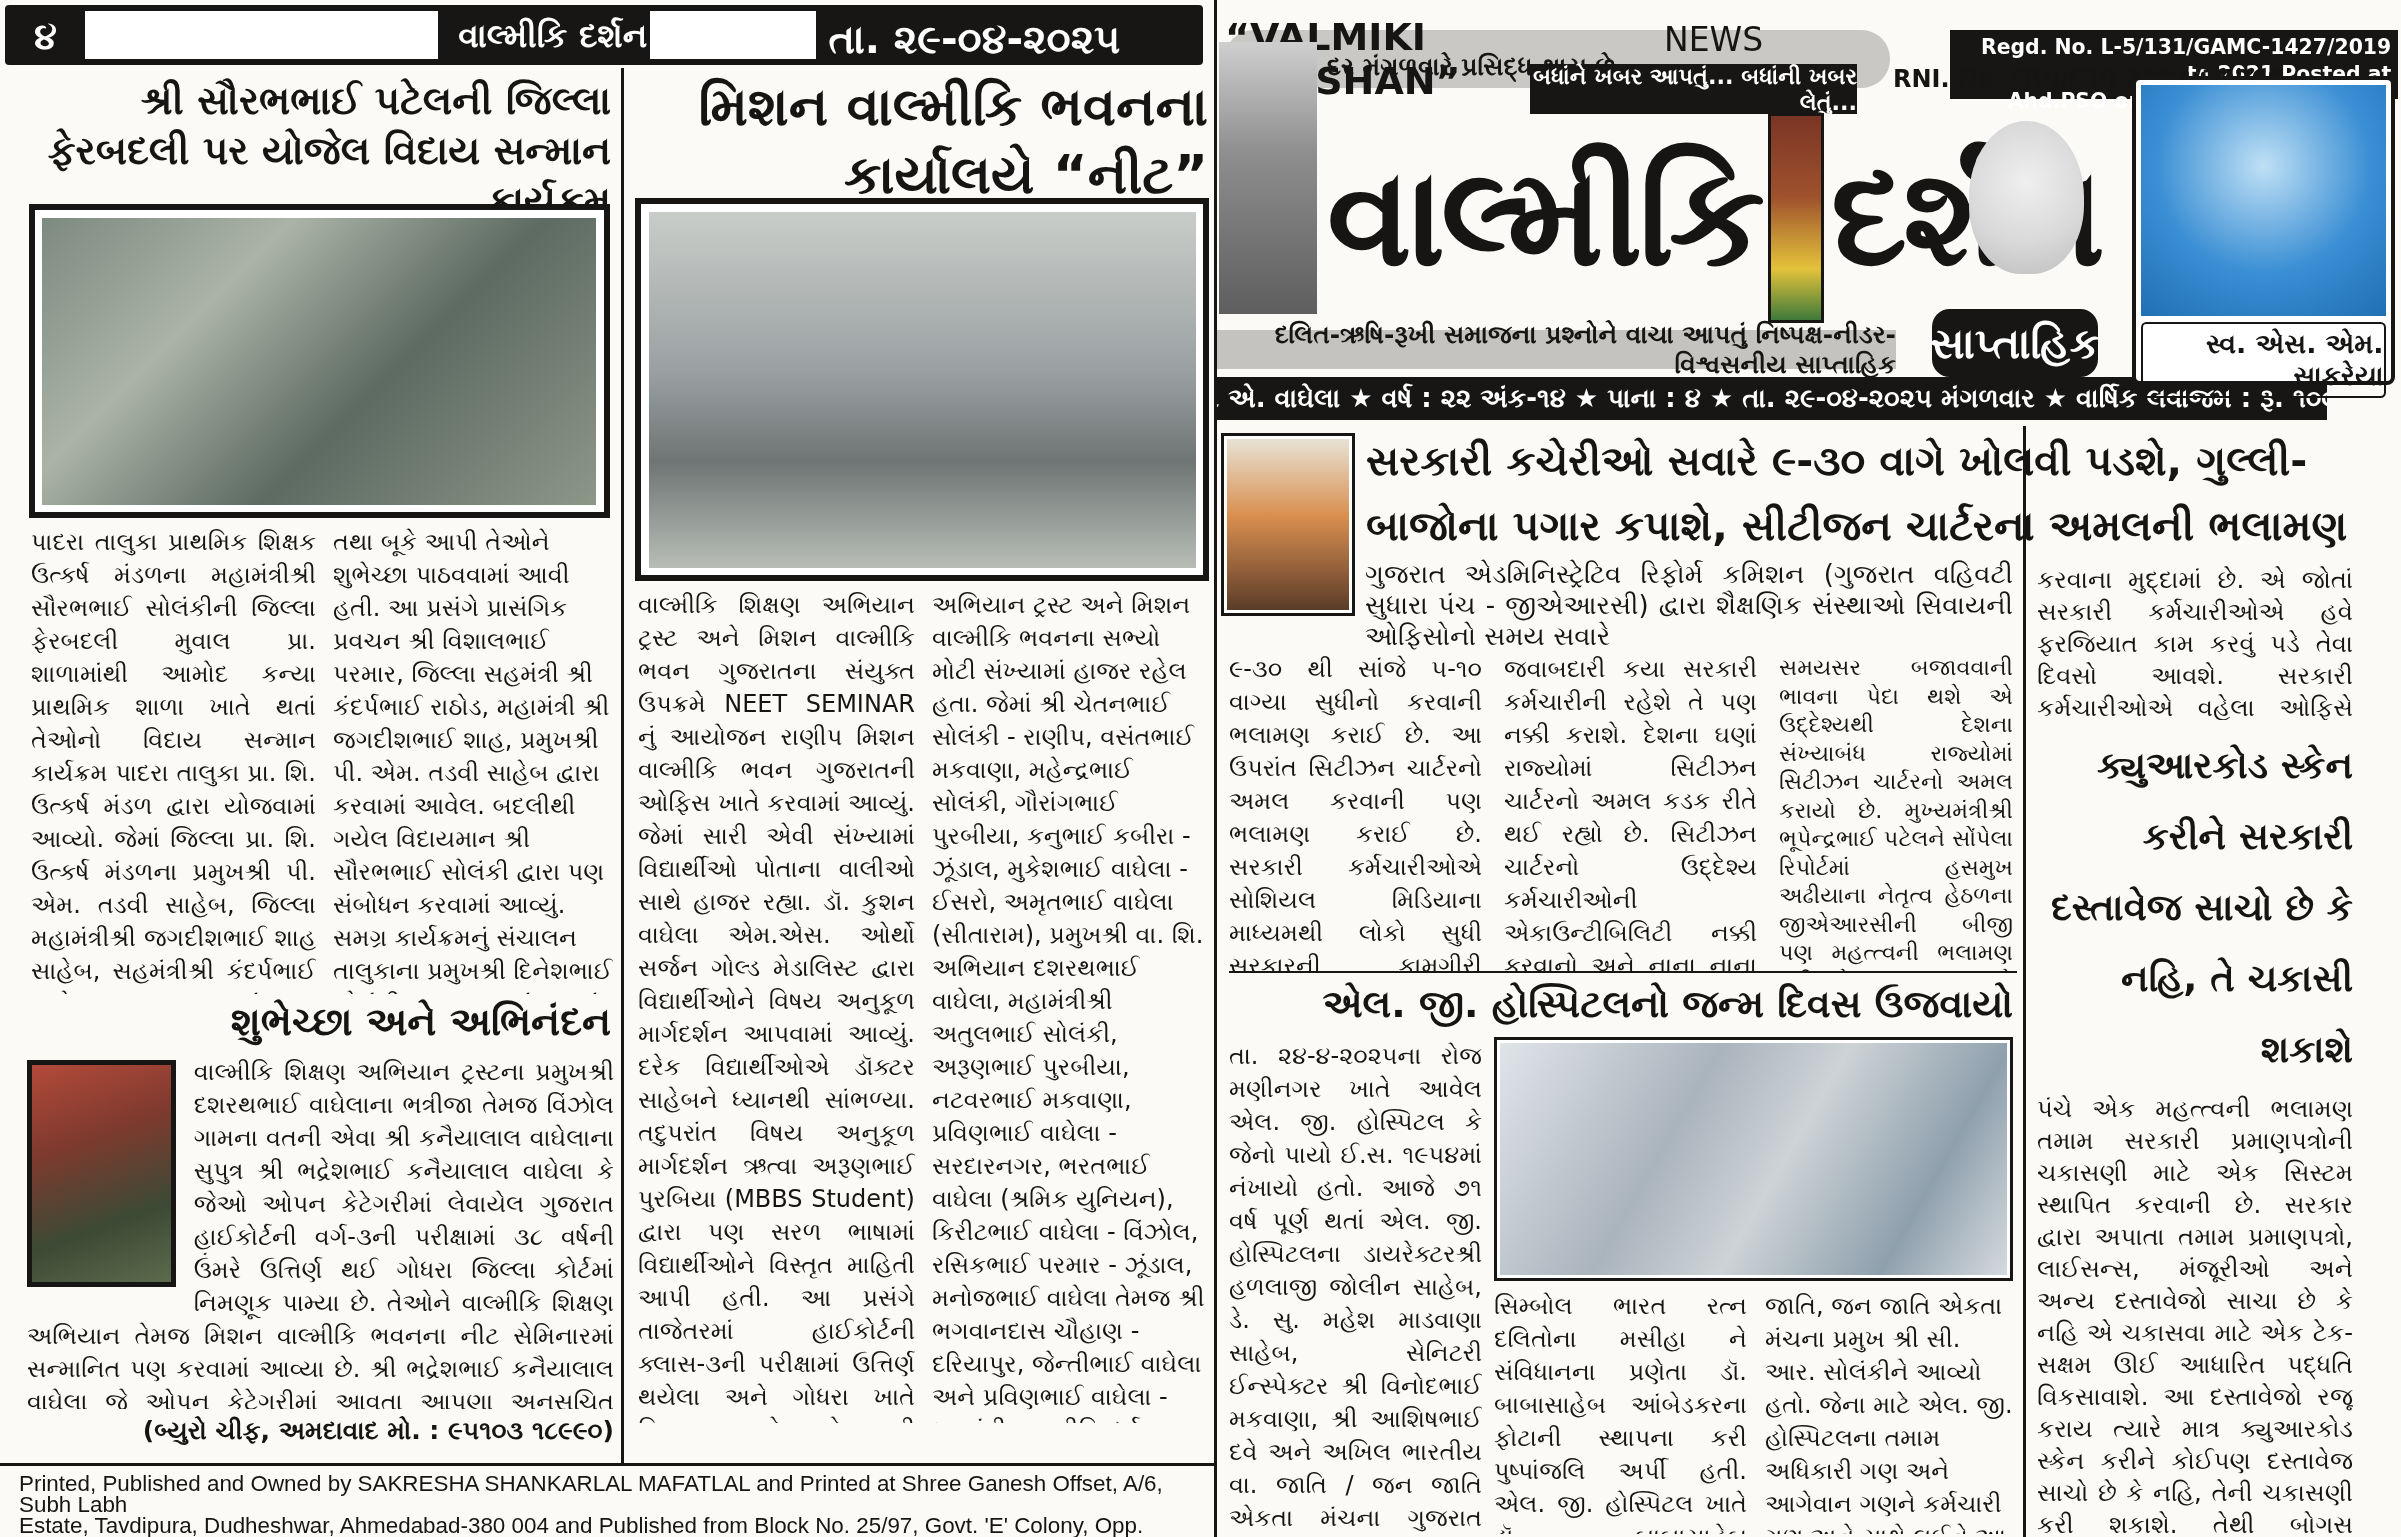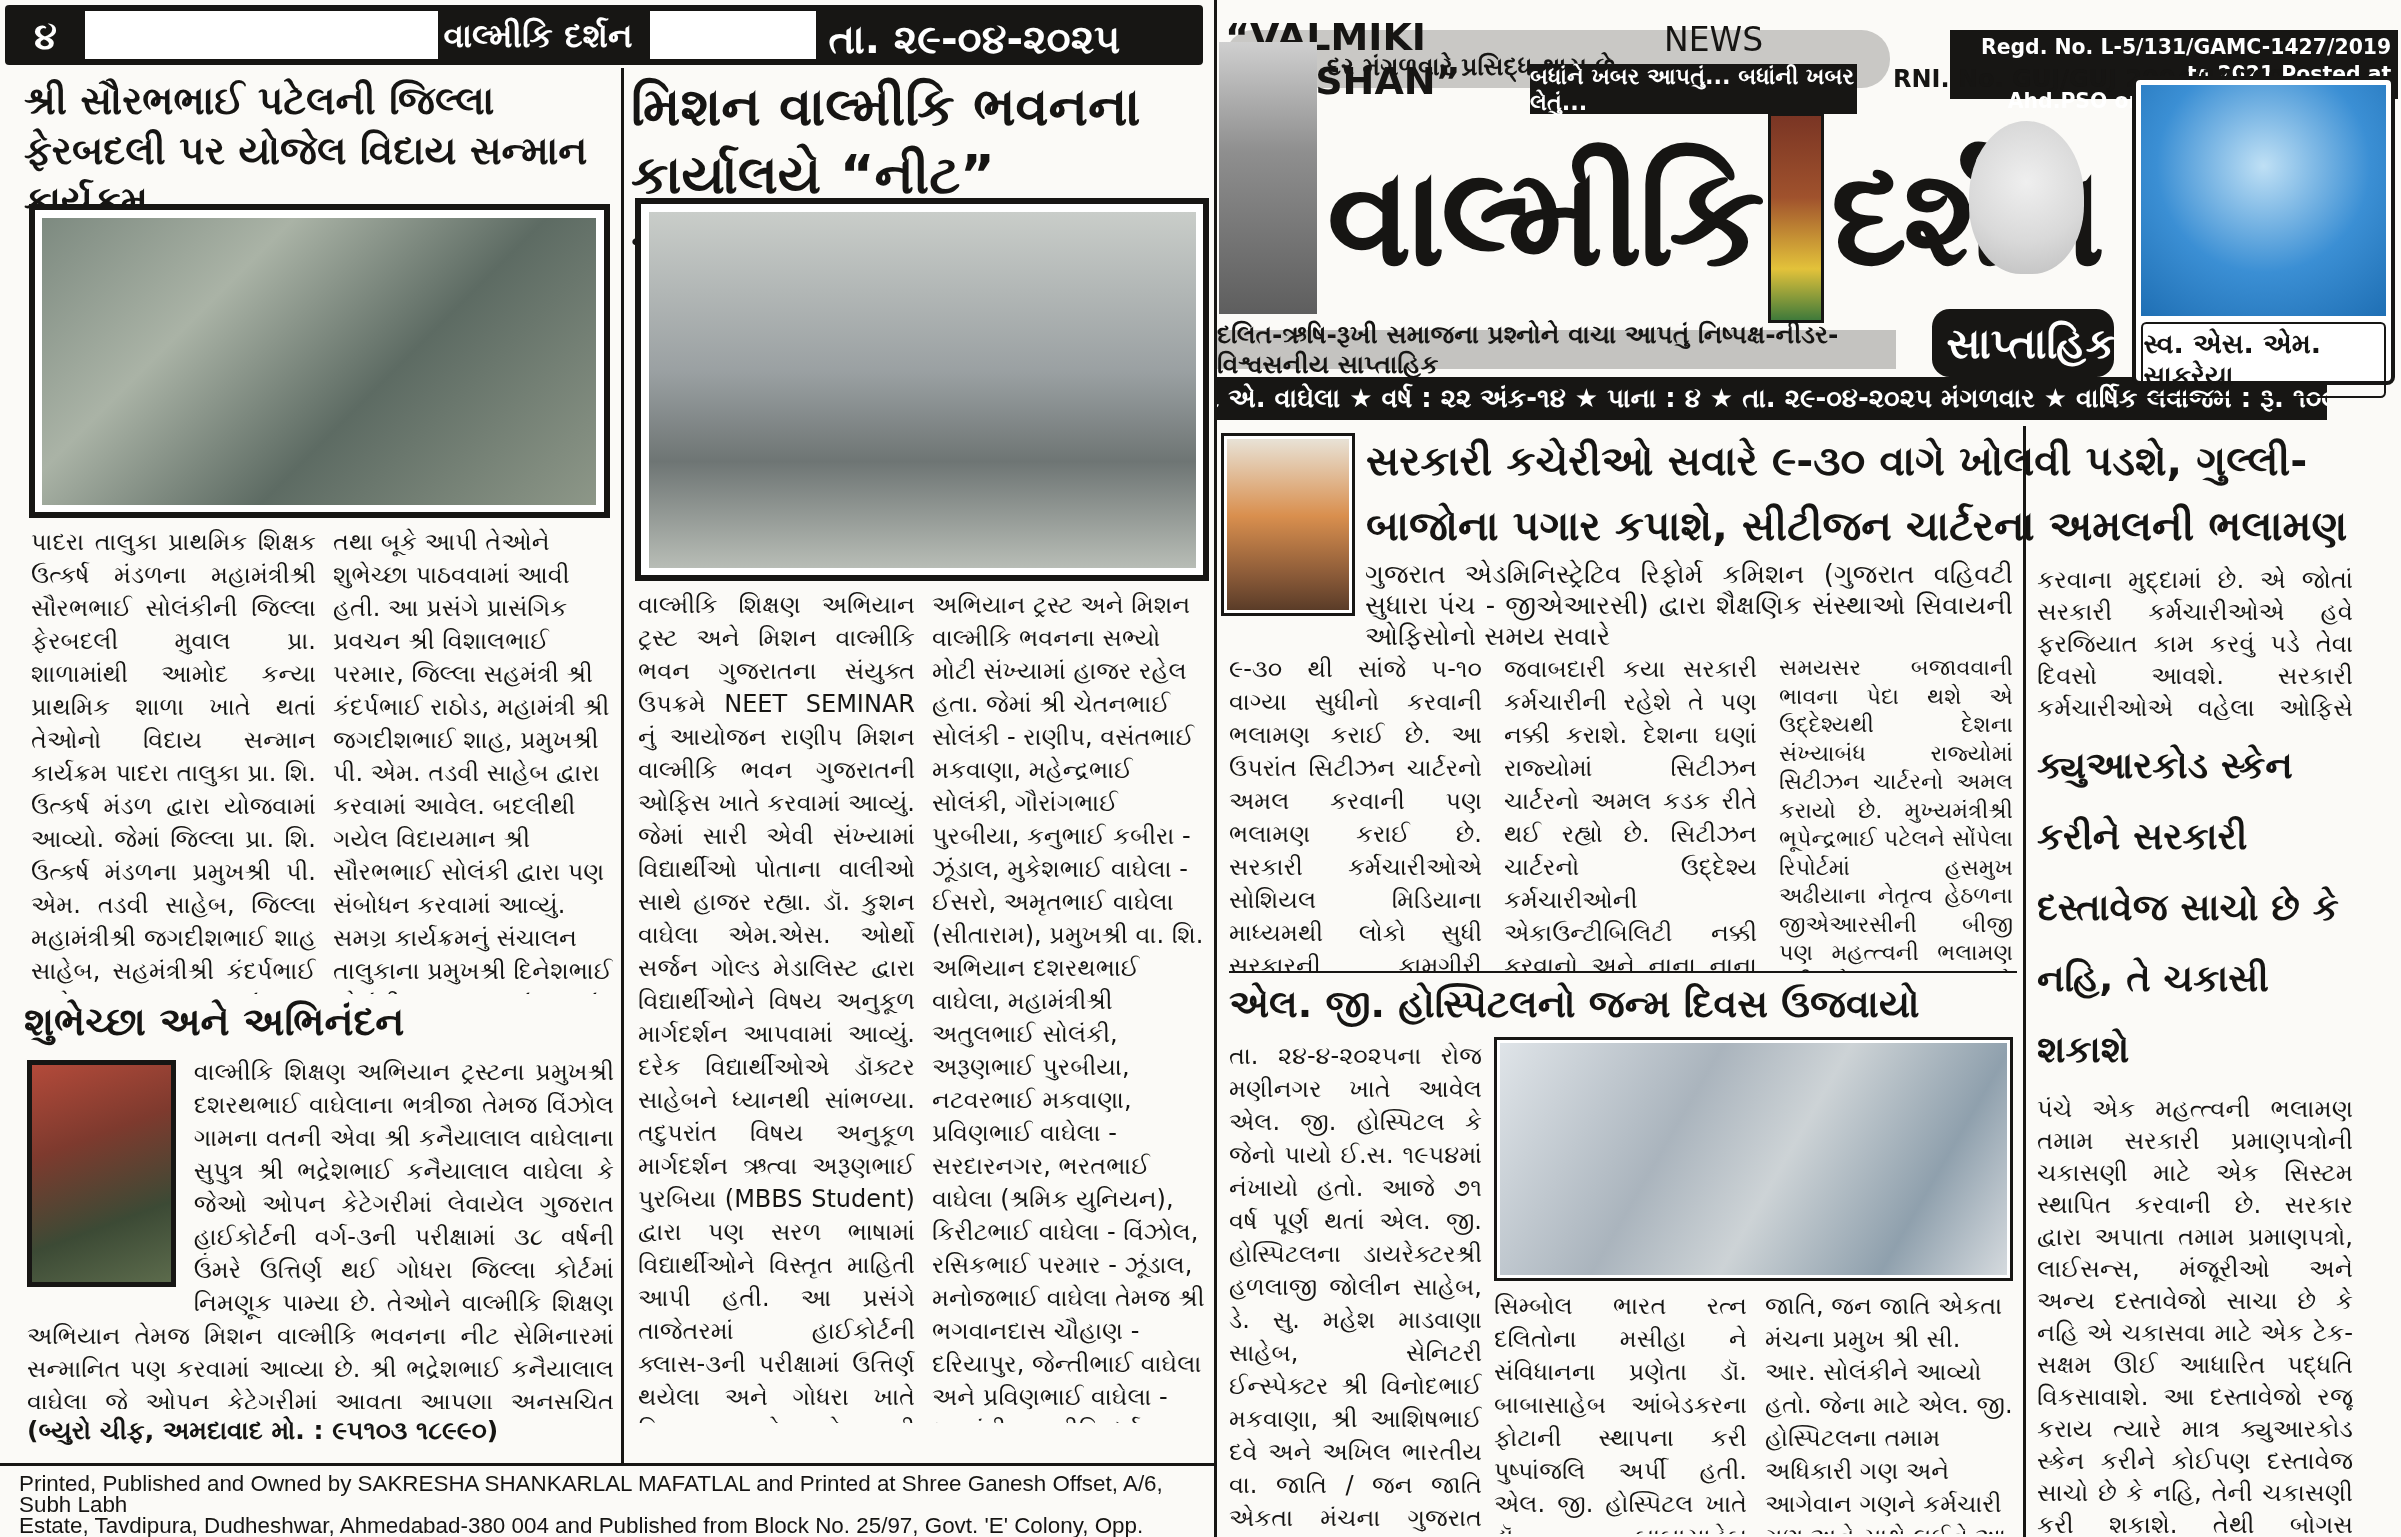--- a/index.html
+++ b/index.html
@@ -1,20 +1,20 @@
 <!DOCTYPE html>
 <html style="font-size:11px"><head>
 <meta charset="utf-8">
 <style>
   html,body{margin:0;padding:0;background:#e9e7e1;}
   .page{position:relative;width:2401px;height:1538px;background:#fbfaf7;overflow:hidden;
         font-family:"DejaVu Sans","Liberation Sans",sans-serif;color:#161513;}
   .abs{position:absolute;}
   .just{text-align:justify;text-justify:inter-word;}
-  .ctr{text-align:left;}
+  .ctr{text-align:right;}
   .bold{font-weight:bold;}
   .white{color:#fff;}
   .blackbar{background:#171614;}
   .vrule{position:absolute;width:3.4px;background:#171614;}
   .hrule{position:absolute;height:3.4px;background:#171614;}
   
   .framed{border:6.1px solid #171614;background:#fff;padding:7.5px;box-sizing:border-box;}
   .thin-framed{border:3.4px solid #171614;box-sizing:border-box;background:#fff;padding:2.7px;}
   .ph{width:100%;height:100%;}
   .ph-left-group{background:linear-gradient(135deg,#7d8a80 0%,#aab3a6 30%,#5d6b63 60%,#8d9788 100%);}
@@ -61,21 +61,21 @@
   <div class="abs bold" style="left:1893px;top:65px;font-size:24px;">RNI. No. GUJ/GUJ 2004/14269</div>
 
   <div class="abs" style="left:1327px;top:102px;width:774px;height:231px;display:flex;align-items:center;justify-content:center;gap:6.8px;">
     <span style="font-size:136px;font-weight:900;letter-spacing:-4.1px;">વાલ્મીકિ</span>
     <span class="ph-valmiki" style="display:inline-block;width:115px;height:204px;border:3.4px solid #171614;"></span>
     <span style="font-size:136px;font-weight:900;letter-spacing:-4.1px;">દર્શન</span>
   </div>
 
   <div class="abs ph-gandhi" style="left:1969px;top:121px;width:115px;height:153px;border-radius:50% 50% 45% 45%;"></div>
 
-  <div class="abs blackbar white ctr" style="left:1932px;top:309px;width:166px;height:68px;border-radius:17.7px;font-size:42px;font-weight:bold;display:flex;align-items:center;justify-content:center;padding-left:16px;">સાપ્તાહિક</div>
+  <div class="abs blackbar white ctr" style="left:1932px;top:309px;width:166px;height:68px;border-radius:17.7px;font-size:42px;font-weight:bold;display:flex;align-items:center;justify-content:center;">સાપ્તાહિક</div>
 
   <div class="abs bold ctr" style="left:1217px;top:330px;width:679px;height:39px;background:#c4c3c0;font-size:25px;display:flex;align-items:center;justify-content:center;">દલિત-ઋષિ-રૂખી સમાજના પ્રશ્નોને વાચા આપતું નિષ્પક્ષ-નીડર-વિશ્વસનીય સાપ્તાહિક</div>
 
   <div class="abs blackbar white" style="left:1217px;top:377px;width:1110px;height:43px;font-size:26px;font-weight:bold;display:flex;align-items:center;justify-content:center;white-space:nowrap;overflow:hidden;">★ માનદ્ સહતંત્રી : પ્રવિણ એ. વાઘેલા ★ વર્ષ : ૨૨  અંક-૧૪ ★ પાના : ૪ ★ તા. ૨૯-૦૪-૨૦૨૫ મંગળવાર ★ વાર્ષિક લવાજમ : રૂ. ૧૦૦/- ★ છૂટક નકલ : રૂ. ૨</div>
 
   <div class="abs" style="left:2132px;top:76px;width:263px;height:309px;border:4.1px solid #171614;border-radius:8.1px;background:#fff;box-sizing:border-box;">
     <div class="ph-portrait" style="margin:5.4px;height:231px;"></div>
     <div class="ctr bold" style="margin:0 5.4px;border:2.7px solid #171614;border-radius:5.4px;font-size:27px;padding:4.1px 0;">સ્વ. એસ. એમ. સાકરેયા</div>
   </div>
 

